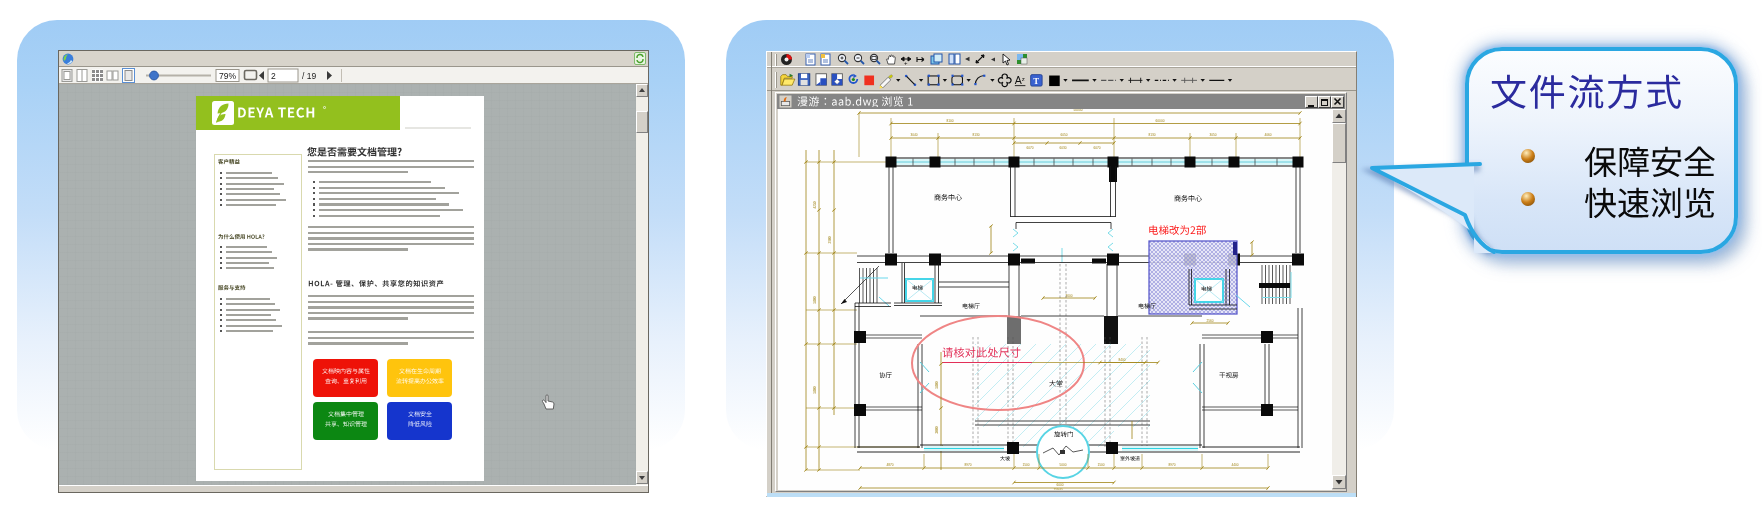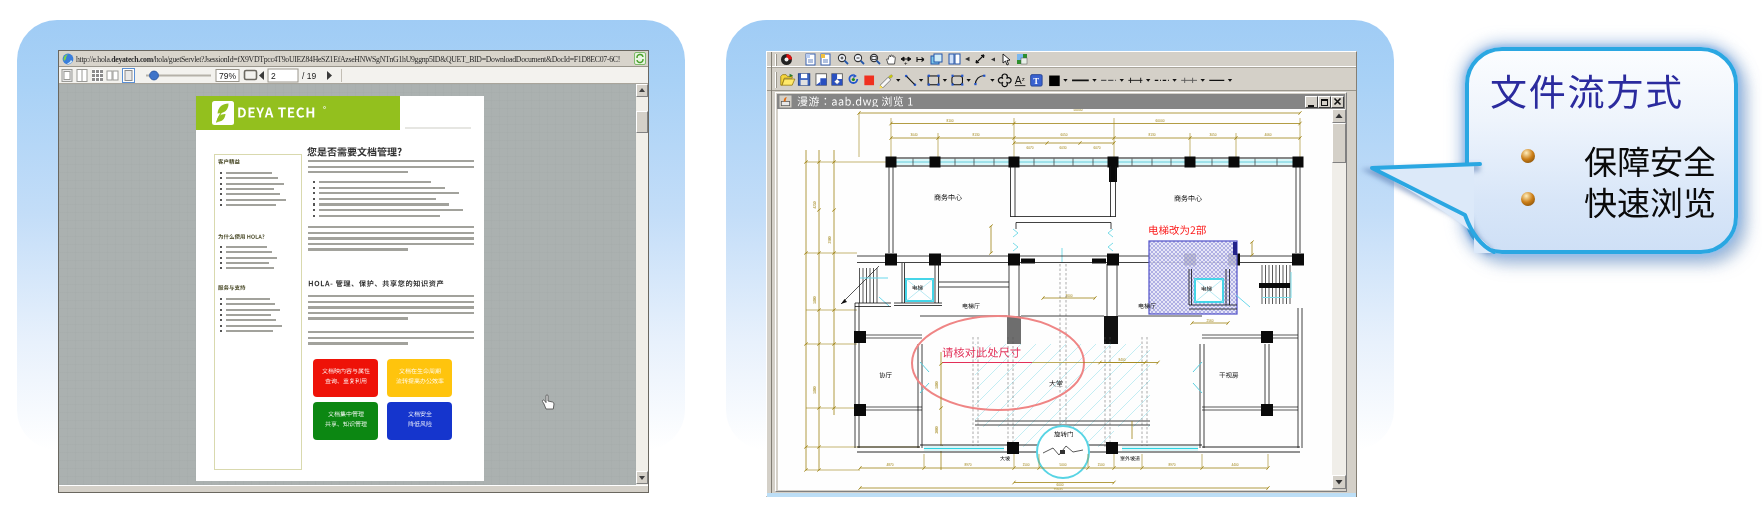--- a/index.html
+++ b/index.html
@@ -12,21 +12,20 @@
 <div class="panel" style="left:726px"></div>
 
 <div class="abs" style="left:58px;top:50px;width:591px;height:443px;background:#d4d0c8;border:1px solid #6a675f">
 
   <div class="abs" style="left:0;top:0;width:589px;height:16px;background:#d8d4cb;border-bottom:1px solid #9a968c">
     <svg class="abs" style="left:3px;top:2px" width="12" height="12" viewBox="0 0 12 12">
       <circle cx="6" cy="6" r="5.4" fill="#3a7edb"></circle>
         <path d="M2 8 A5 5 0 0 1 6 1.2 A6 6 0 0 0 4 6 Z" fill="#7fd24a"></path>
         <path d="M10.5 8.5 A5 5 0 0 1 5 10.8 A6.5 6.5 0 0 0 9 7 Z" fill="#cfe8f8"></path>
     </svg>
-    <div class="abs" style="left:17px;top:3.5px;width:556px;overflow:hidden;font-family:'Liberation Serif',serif;font-size:7.8px;color:#2a2a2a;white-space:nowrap;letter-spacing:-0.3px">http://e.hola.<b>deyatech.com</b>/hola/guetServlet?JsessionId=fX9VDTpcc4T9oUIEZ84HeSZ1EfAzseHNWSgNTnG1hU9ggnp5ID&amp;QUET_BID=DownloadDocument&amp;DocId=F1D8EC07-6C!</div>
     <div class="abs" style="left:575px;top:1px;width:12px;height:13px;background:#e9f5e2;border:1px solid #7fba6a;border-radius:2px">
       <svg width="10" height="11" viewBox="0 0 10 11">
           <path d="M2 5a3 3 0 0 1 6-1M8 6a3 3 0 0 1-6 1" fill="none" stroke="#4aa02c" stroke-width="1.4"></path>
         </svg>
     </div>
   </div>
 
   <div class="abs" style="left:0;top:16px;width:589px;height:17px;background:#f3f2ee;border-bottom:1px solid #a9a59b">
     <svg class="abs" style="left:2px;top:1px" width="340" height="15" viewBox="0 0 340 15">
       <g stroke="#9a9a96" fill="#fff" stroke-width="1">

